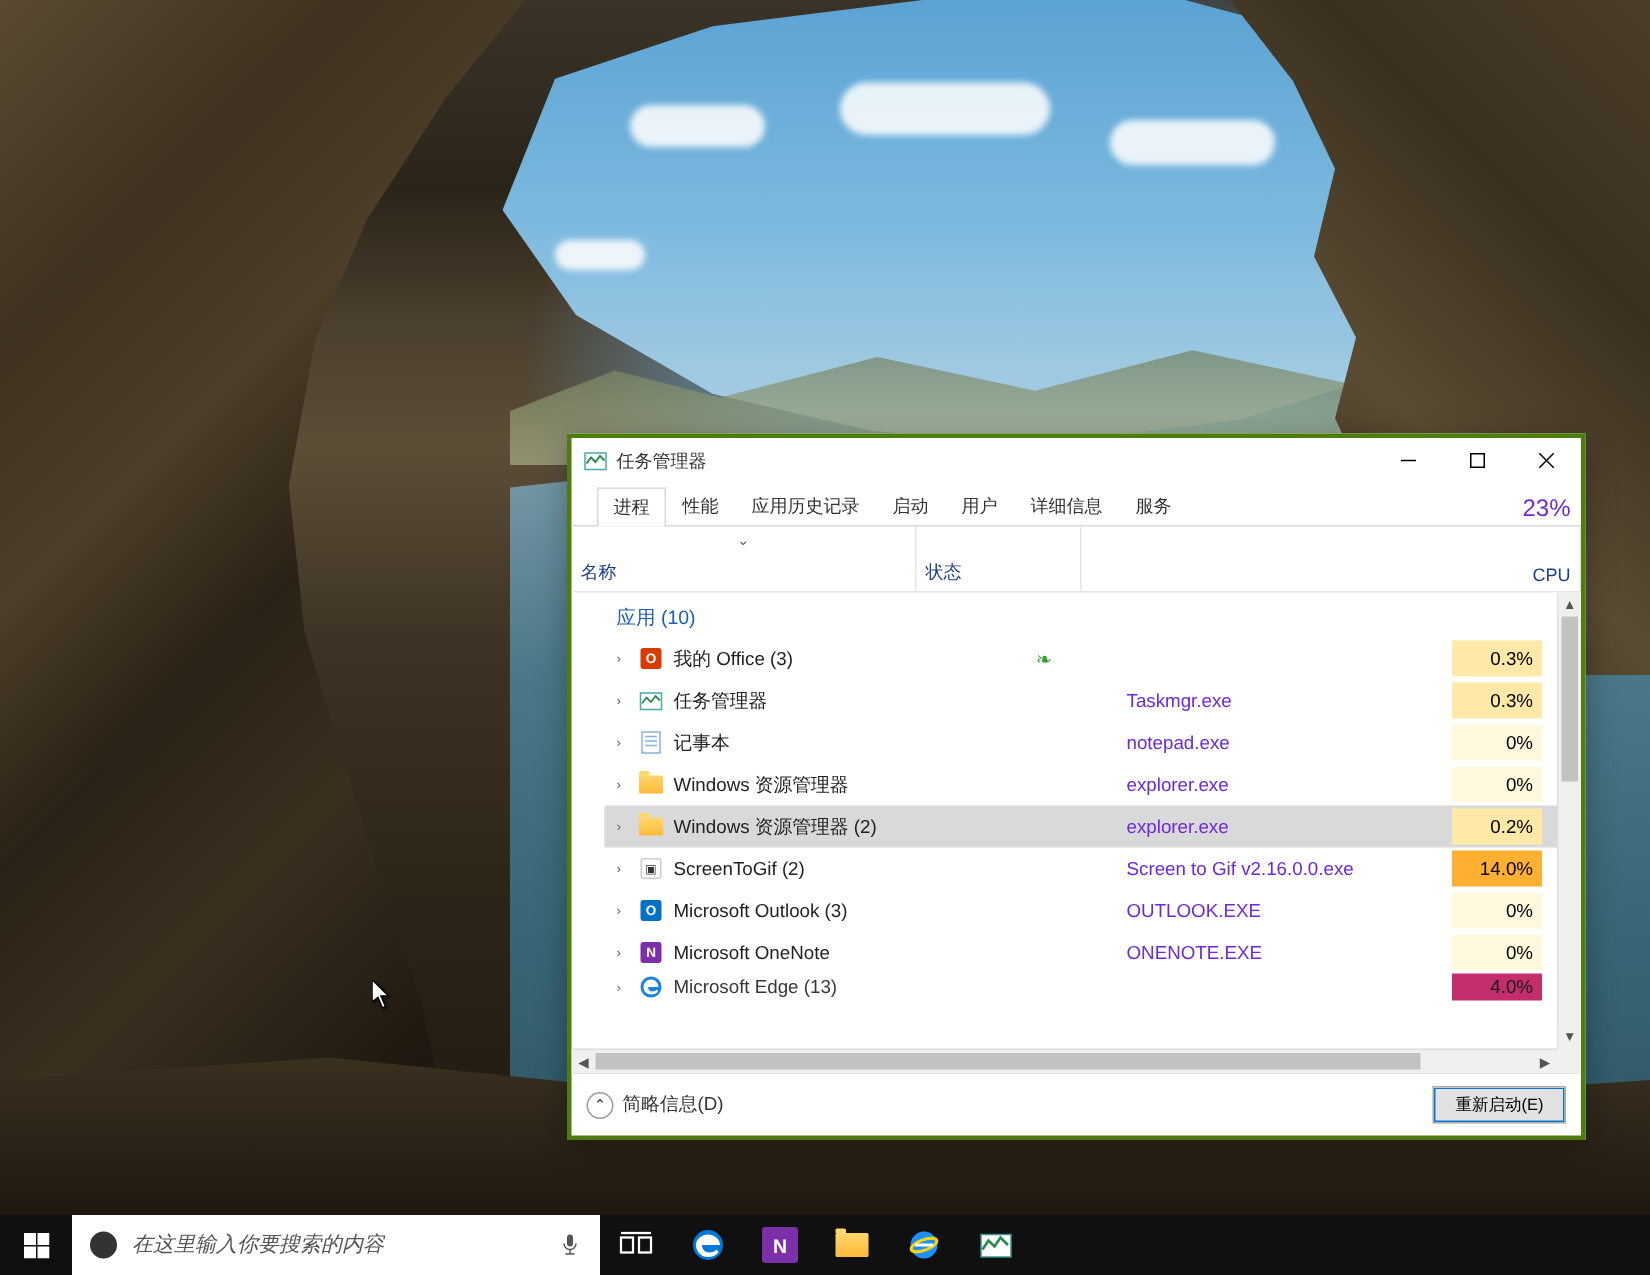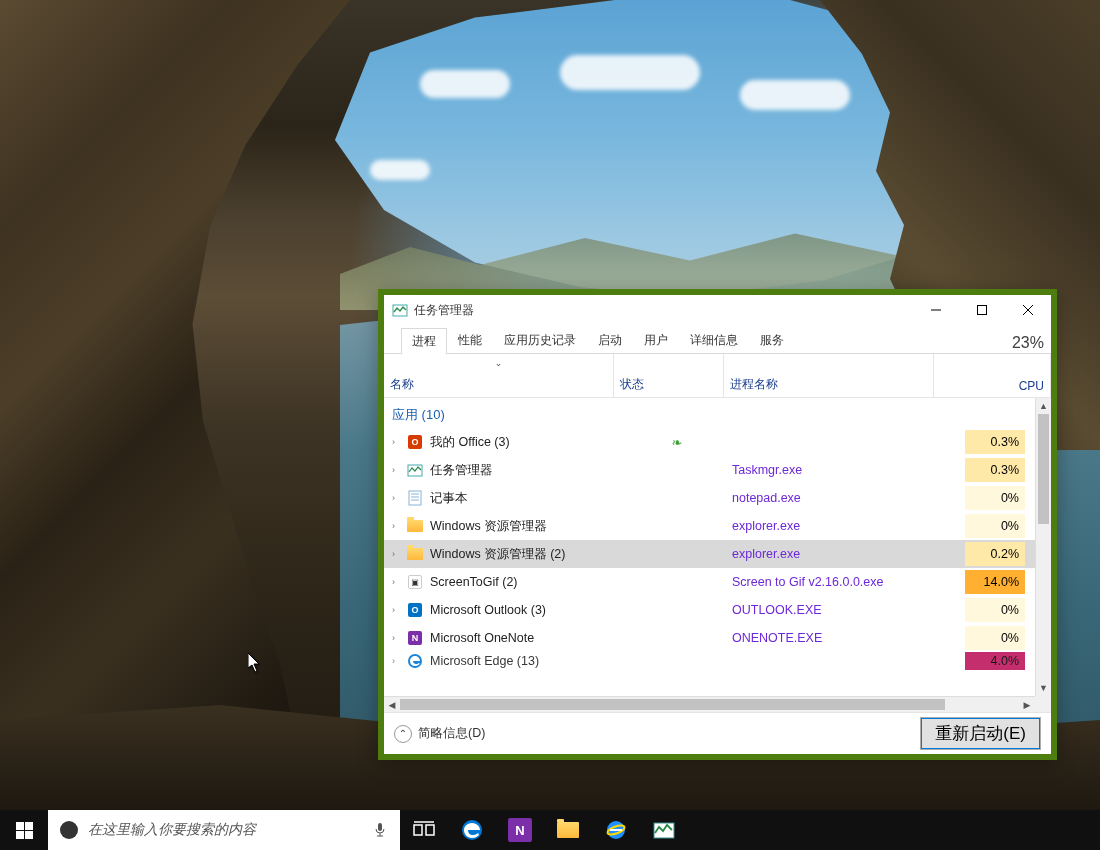--- a/index.html
+++ b/index.html
@@ -43,21 +43,21 @@
   clip-path: polygon(0% 40%, 20% 30%, 40% 45%, 60% 35%, 80% 50%, 100% 40%, 100% 100%, 0% 100%);
 }
 .hills{position:absolute;left:340px;top:220px;width:700px;height:90px;background:linear-gradient(180deg,#6a7858 0%,#8a9570 50%,#a8b088 100%);clip-path:polygon(0% 60%,10% 30%,20% 50%,35% 20%,50% 45%,65% 15%,80% 40%,90% 25%,100% 50%,100% 100%,0% 100%);opacity:0.7;}
 
 .cursor{position:absolute;left:248px;top:653px;width:14px;height:20px;z-index:50;}
 .cursor svg{filter:drop-shadow(1px 1px 1px rgba(0,0,0,0.5));}
 
 
 .window {
   position: absolute; left: 378px; top: 289px; width: 679px; height: 471px;
-  background: #fff; border: 6px solid #4d7c0f; box-shadow: 0 4px 20px rgba(0,0,0,0.3);
+  background: #fff; border: 3px solid #4d7c0f; box-shadow: 0 4px 20px rgba(0,0,0,0.3);
   z-index: 10; display: flex; flex-direction: column;
 }
 .titlebar { height: 30px; display: flex; align-items: center; padding: 0 0 0 8px; font-size: 12px; color:#333; }
 .titlebar-icon{width:16px;height:16px;margin-right:6px;display:inline-flex;}
 .win-controls { margin-left: auto; display: flex; }
 .win-btn { width: 46px; height: 30px; display: flex; align-items: center; justify-content: center; font-size: 11px; color: #333; }
 
 .menubar { height: 22px; display: flex; padding: 0 4px; font-size: 12px; color:#333; align-items:center; }
 .menu-item { padding: 2px 8px; }
 
@@ -65,25 +65,25 @@
 .tab { padding: 4px 10px; border: 1px solid transparent; border-bottom: none; color:#333;}
 .tab.active { background: #fff; border-color: #d9d9d9; position: relative; top: 1px; margin-left: 15px; }
 
 .col-headers { display: flex; height: 44px; font-size: 12px; color: #1a3e8c; border-bottom: 1px solid #e5e5e5; align-items:flex-end; }
 .col-headers > div { border-right: 1px solid #e5e5e5; height: 100%; display:flex; flex-direction:column; justify-content:flex-end; padding: 4px 6px;}
 .col-name{width:230px;position:relative;}
 .col-name .chev{position:absolute;top:4px;left:50%;transform:translateX(-50%);font-size:9px;color:#555;}
 .col-status{width:110px;}
 .col-proc{width:210px;}
 .col-cpu{flex:1;text-align:right;}
-.col-cpu .pct{font-size:16px;color:#404040;}
+.col-cpu .pct{font-size:16px;color:#6d28d9;}
 .col-cpu .lbl{color:#1a3e8c;margin-top:27px;}
 
 .list { flex:1; overflow:hidden; position:relative; font-size: 12.5px; }
-.list-inner{position:absolute;inset:0 16px 16px 0;overflow:hidden;}
+.list-inner{position:absolute;inset:0 16px 16px 0;overflow:hidden;padding-left:22px;}
 .group-header { padding: 8px 6px 4px 8px; color: #1a5fb4; font-size:13px;}
 .row { display:flex; align-items:center; height:28px; padding-left:8px;}
 .row.selected{background:#d9d9d9;}
 .row .expand{width:14px;font-size:9px;color:#666;}
 .row .icon{width:18px;height:16px;display:inline-flex;align-items:center;justify-content:center;margin-right:6px;}
 .row .name{width:192px;white-space:nowrap;overflow:hidden;color:#222;}
 .row .status{width:110px;display:flex;align-items:center;justify-content:center;}
 .row .proc{width:210px;color:#6d28d9;white-space:nowrap;overflow:hidden;}
 .row .cpu{flex:1;text-align:right;padding-right:10px;}
 .cpu-cell{display:inline-block;min-width:60px;text-align:right;padding:5px 6px;}
@@ -99,21 +99,21 @@
 .hscroll{position:absolute;left:0;right:16px;bottom:0;height:16px;background:#f0f0f0;border-top:1px solid #ddd;}
 .hscroll .btn{width:16px;height:16px;display:inline-flex;align-items:center;justify-content:center;font-size:9px;color:#555;float:left;}
 .hscroll .btn.r{float:right;}
 .hscroll .track{position:absolute;left:16px;right:16px;top:2px;bottom:2px;}
 .hscroll .thumb{position:absolute;left:0;width:88%;top:0;bottom:0;background:#c2c2c2;}
 .corner{position:absolute;right:0;bottom:0;width:16px;height:16px;background:#f0f0f0;}
 
 .footer { height: 42px; border-top: 1px solid #e5e5e5; display:flex; align-items:center; padding:0 10px; font-size:12.5px;}
 .fewer{display:flex;align-items:center;gap:6px;color:#333;}
 .fewer .circ{width:18px;height:18px;border:1px solid #999;border-radius:50%;display:flex;align-items:center;justify-content:center;font-size:10px;}
-.action-btn{margin-left:auto;border:1px solid #adadad;background:#2ea2ef;color:#fff;padding:4px 14px;font-size:17px;background:#e1e1e1;color:#000;}
+.action-btn{margin-left:auto;border:1px solid #adadad;background:#2ea2ef;color:#fff;padding:4px 14px;font-size:11px;background:#e1e1e1;color:#000;}
 .action-btn{background:#e1e1e1;border:1px solid #adadad;box-shadow:0 0 0 1px #0078d7 inset;}
 
 
 .taskbar { position: absolute; left: 0; bottom: 0; width: 1100px; height: 40px; background: #101010; display: flex; align-items: center; z-index: 20;}
 .start-btn{width:48px;height:40px;display:flex;align-items:center;justify-content:center;}
 .search-box{width:352px;height:40px;background:#fff;display:flex;align-items:center;padding:0 12px;gap:10px;}
 .search-box .cortana{width:18px;height:18px;border-radius:50%;background:#333;}
 .search-box .placeholder{flex:1;color:#555;font-size:14px;font-style:italic;}
 .search-box .mic{width:16px;height:16px;color:#555;}
 .task-btn{width:48px;height:40px;display:flex;align-items:center;justify-content:center;color:#fff;}
@@ -187,23 +187,20 @@
   </div>
 
   <div class="col-headers">
     <div class="col-name">
       <span class="chev">⌄</span>
       <span>名称</span>
     </div>
     <div class="col-status">
         <span>状态</span>
       </div>
-    <div class="col-proc">
-        <span>进程名称</span>
-      </div>
     <div class="col-cpu">
       <div class="pct">23%</div>
       <div class="lbl">CPU</div>
     </div>
   </div>
 
   <div class="list">
     <div class="list-inner">
       <div class="group-header">应用 (10)</div>
       <div id="rows">

